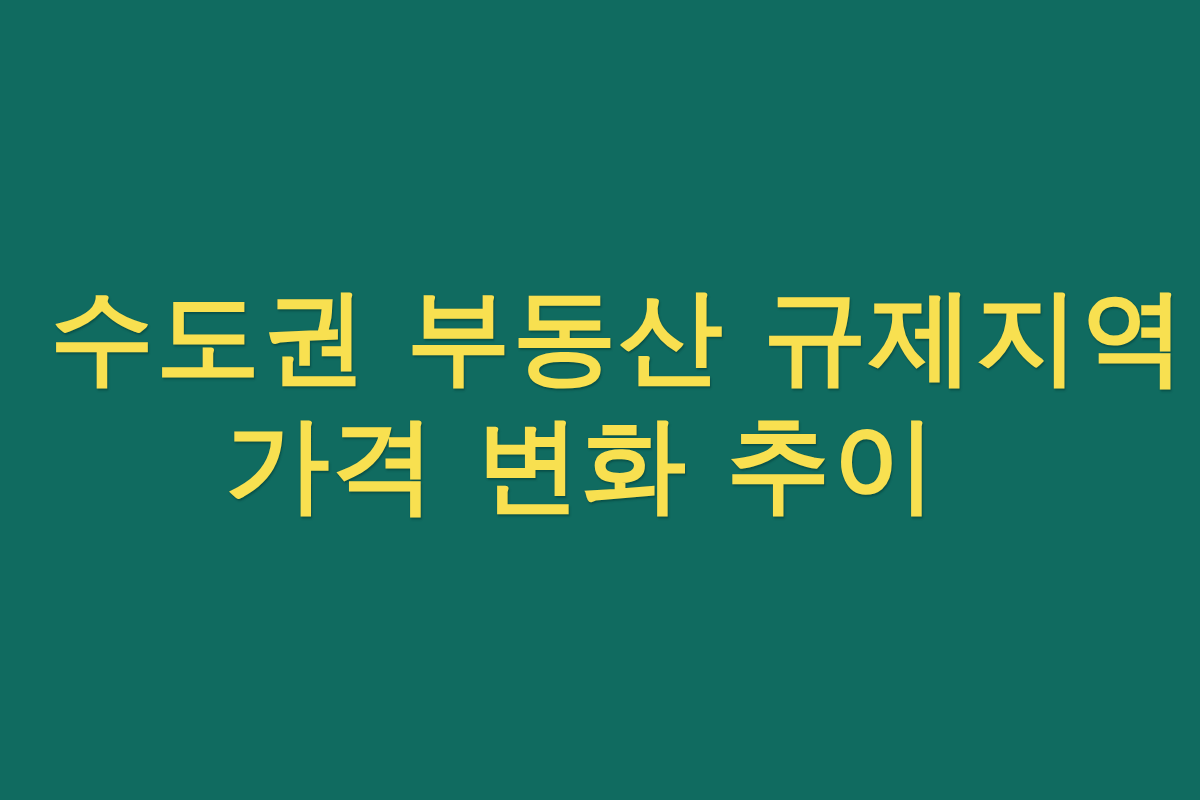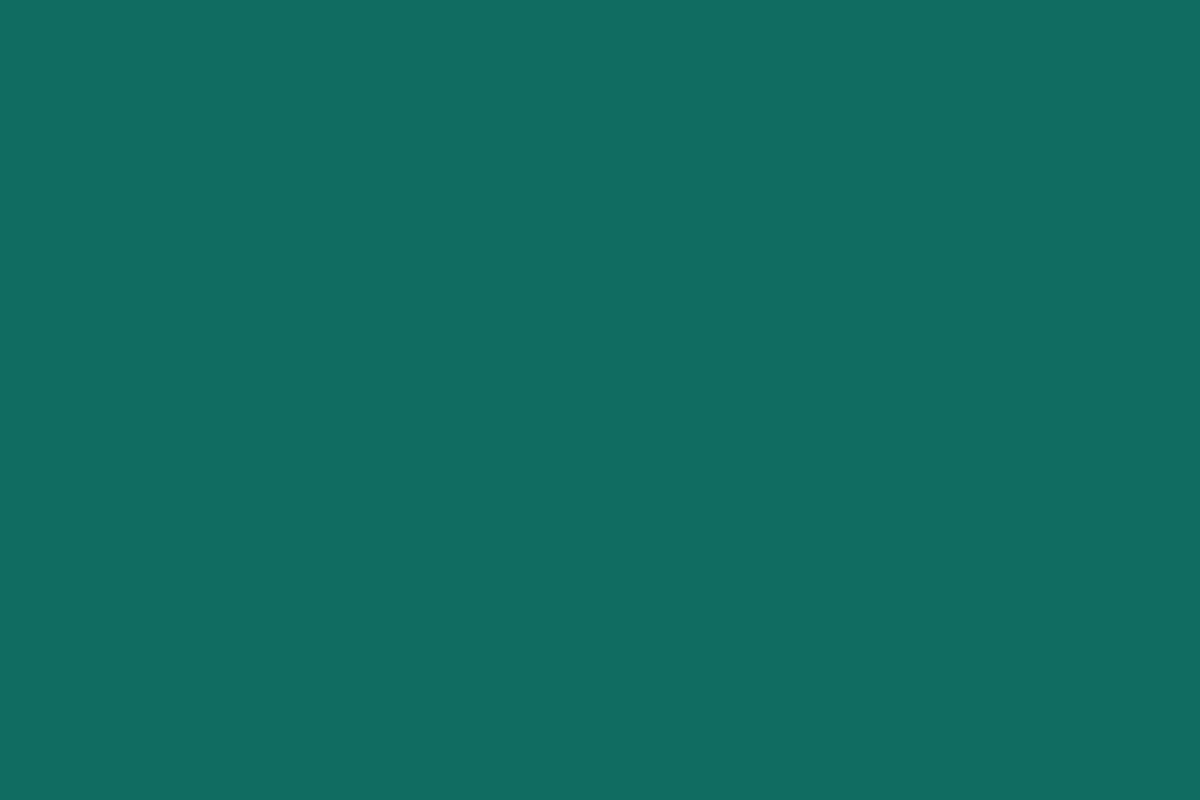--- a/index.html
+++ b/index.html
@@ -51,16 +51,18 @@
     transform: translateX(-18px);
   }
 </style>
 </head>
 <body>
 
 <div id="title-card" style="background-color: rgb(16, 107, 96);">
 
   <div id="title-block">
 
+    <span class="title-line" id="title-line-1" style="color: rgb(248, 224, 80);">수도권 부동산 규제지역</span>
 
+    <span class="title-line" id="title-line-2" style="color: rgb(248, 224, 80);">가격 변화 추이</span>
 
   </div>
 </div>
 
 </body></html>

